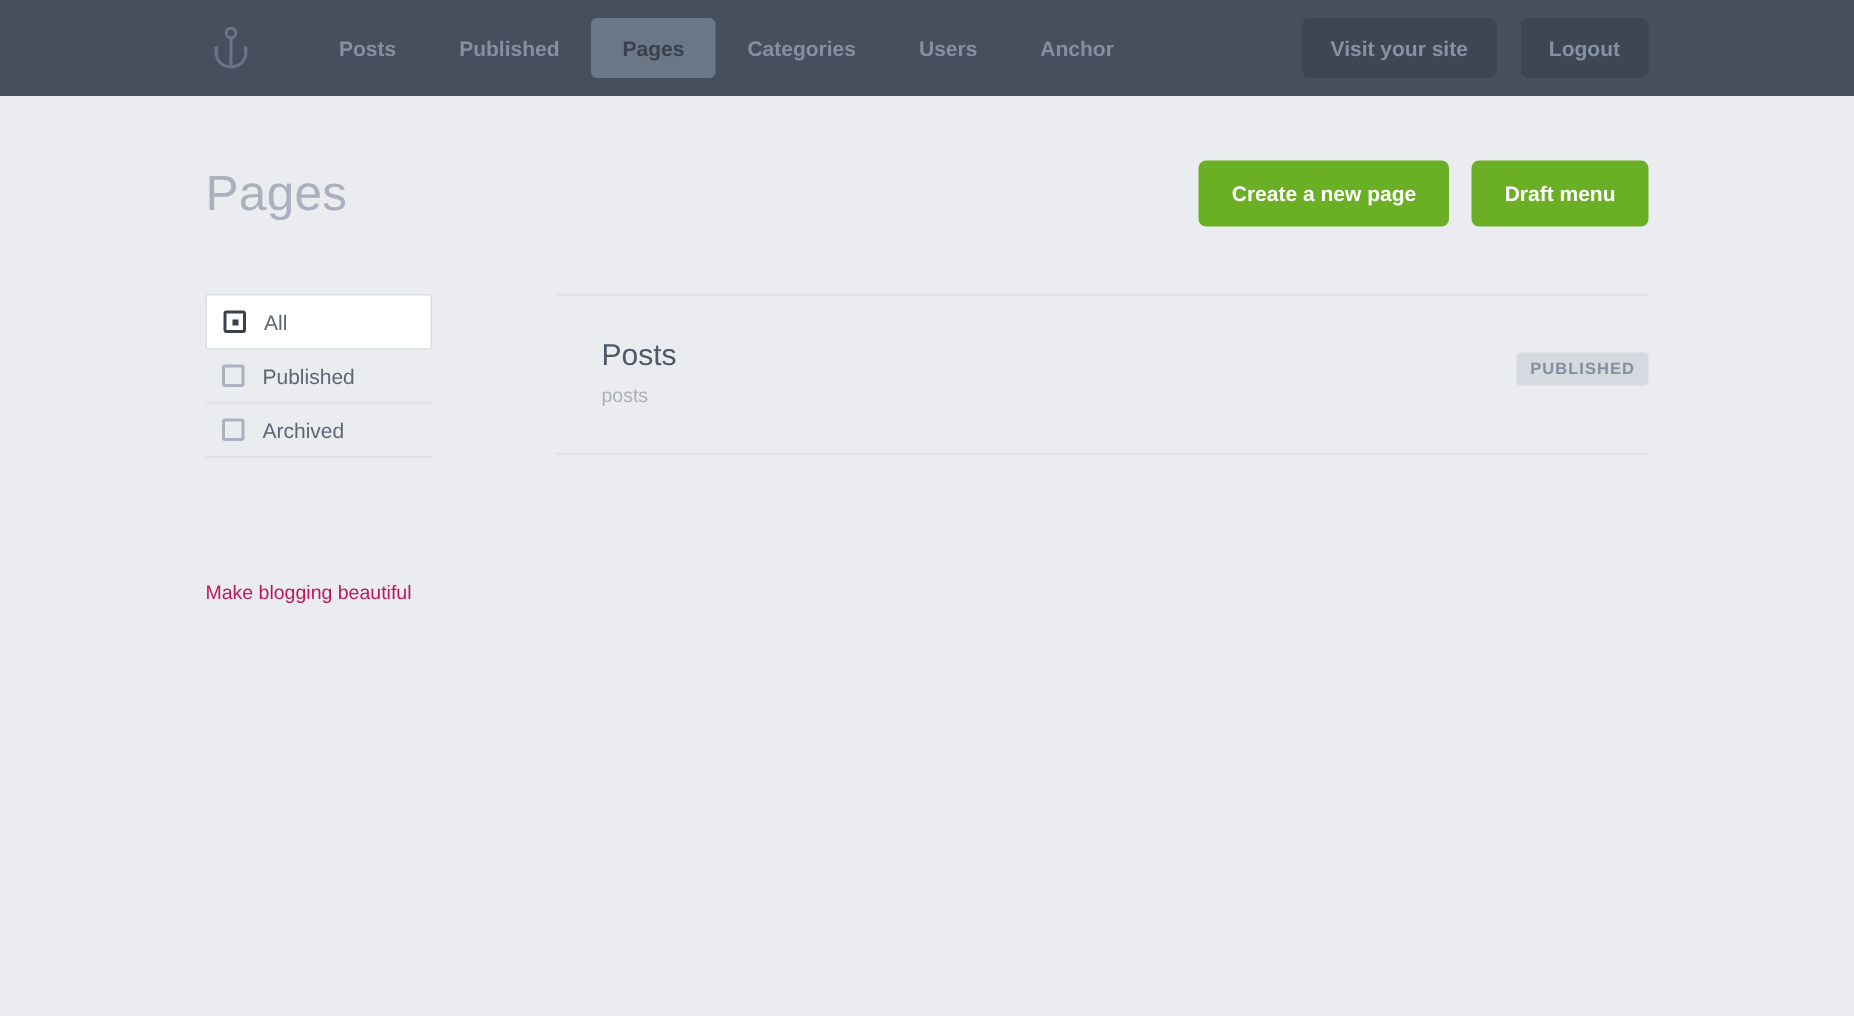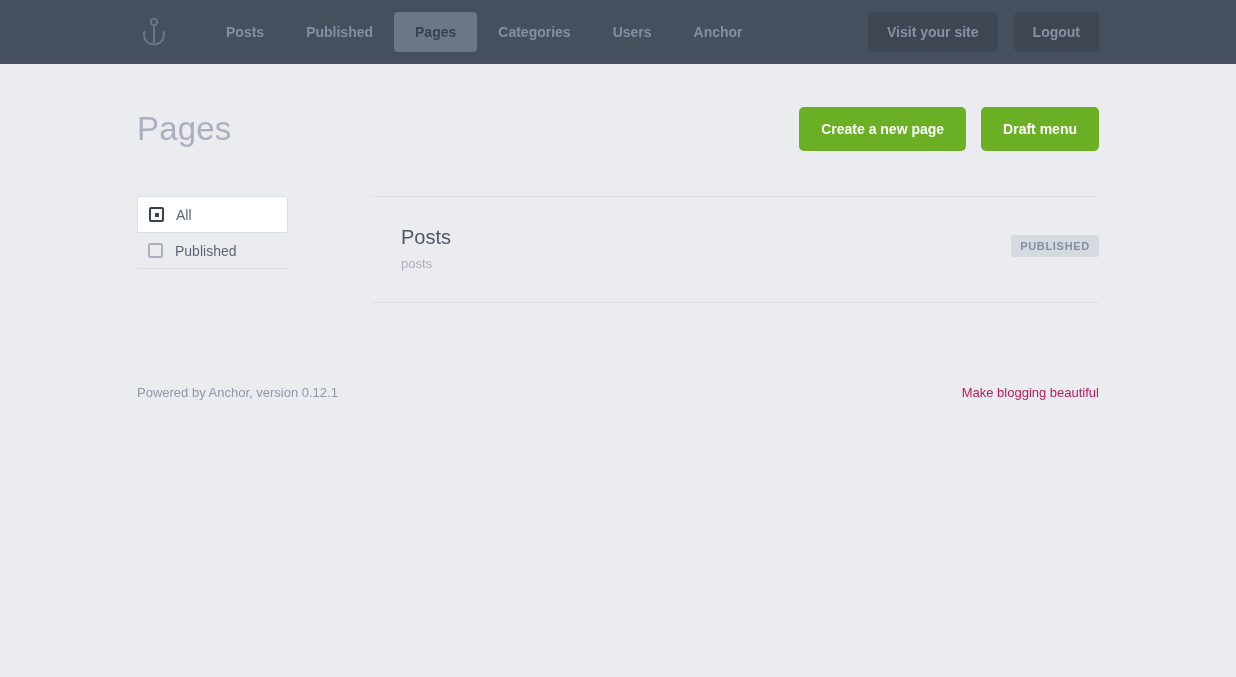--- a/index.html
+++ b/index.html
@@ -264,34 +264,37 @@
       <div class="filter-item selected">
         <span class="checkbox">
             <span class="dot"></span>
           </span>
         <span class="filter-label">All</span>
       </div>
       <div class="filter-item">
         <span class="checkbox"></span>
         <span class="filter-label">Published</span>
       </div>
+      <div class="filter-item">
+        <span class="checkbox"></span>
+        <span class="filter-label">Archived</span>
+      </div>
     </div>
 
     <div class="content">
       <div class="list">
         <div class="list-row">
           <div class="row-main">
             <h2 class="row-title">Posts</h2>
             <div class="row-slug">posts</div>
           </div>
           <div class="badge">PUBLISHED</div>
         </div>
       </div>
     </div>
 
   </div>
 
   <div class="footer">
-    <div class="left">Powered by Anchor, version 0.12.1</div>
     <div class="right">Make blogging beautiful</div>
   </div>
 
 </div>
 
 </body></html>

